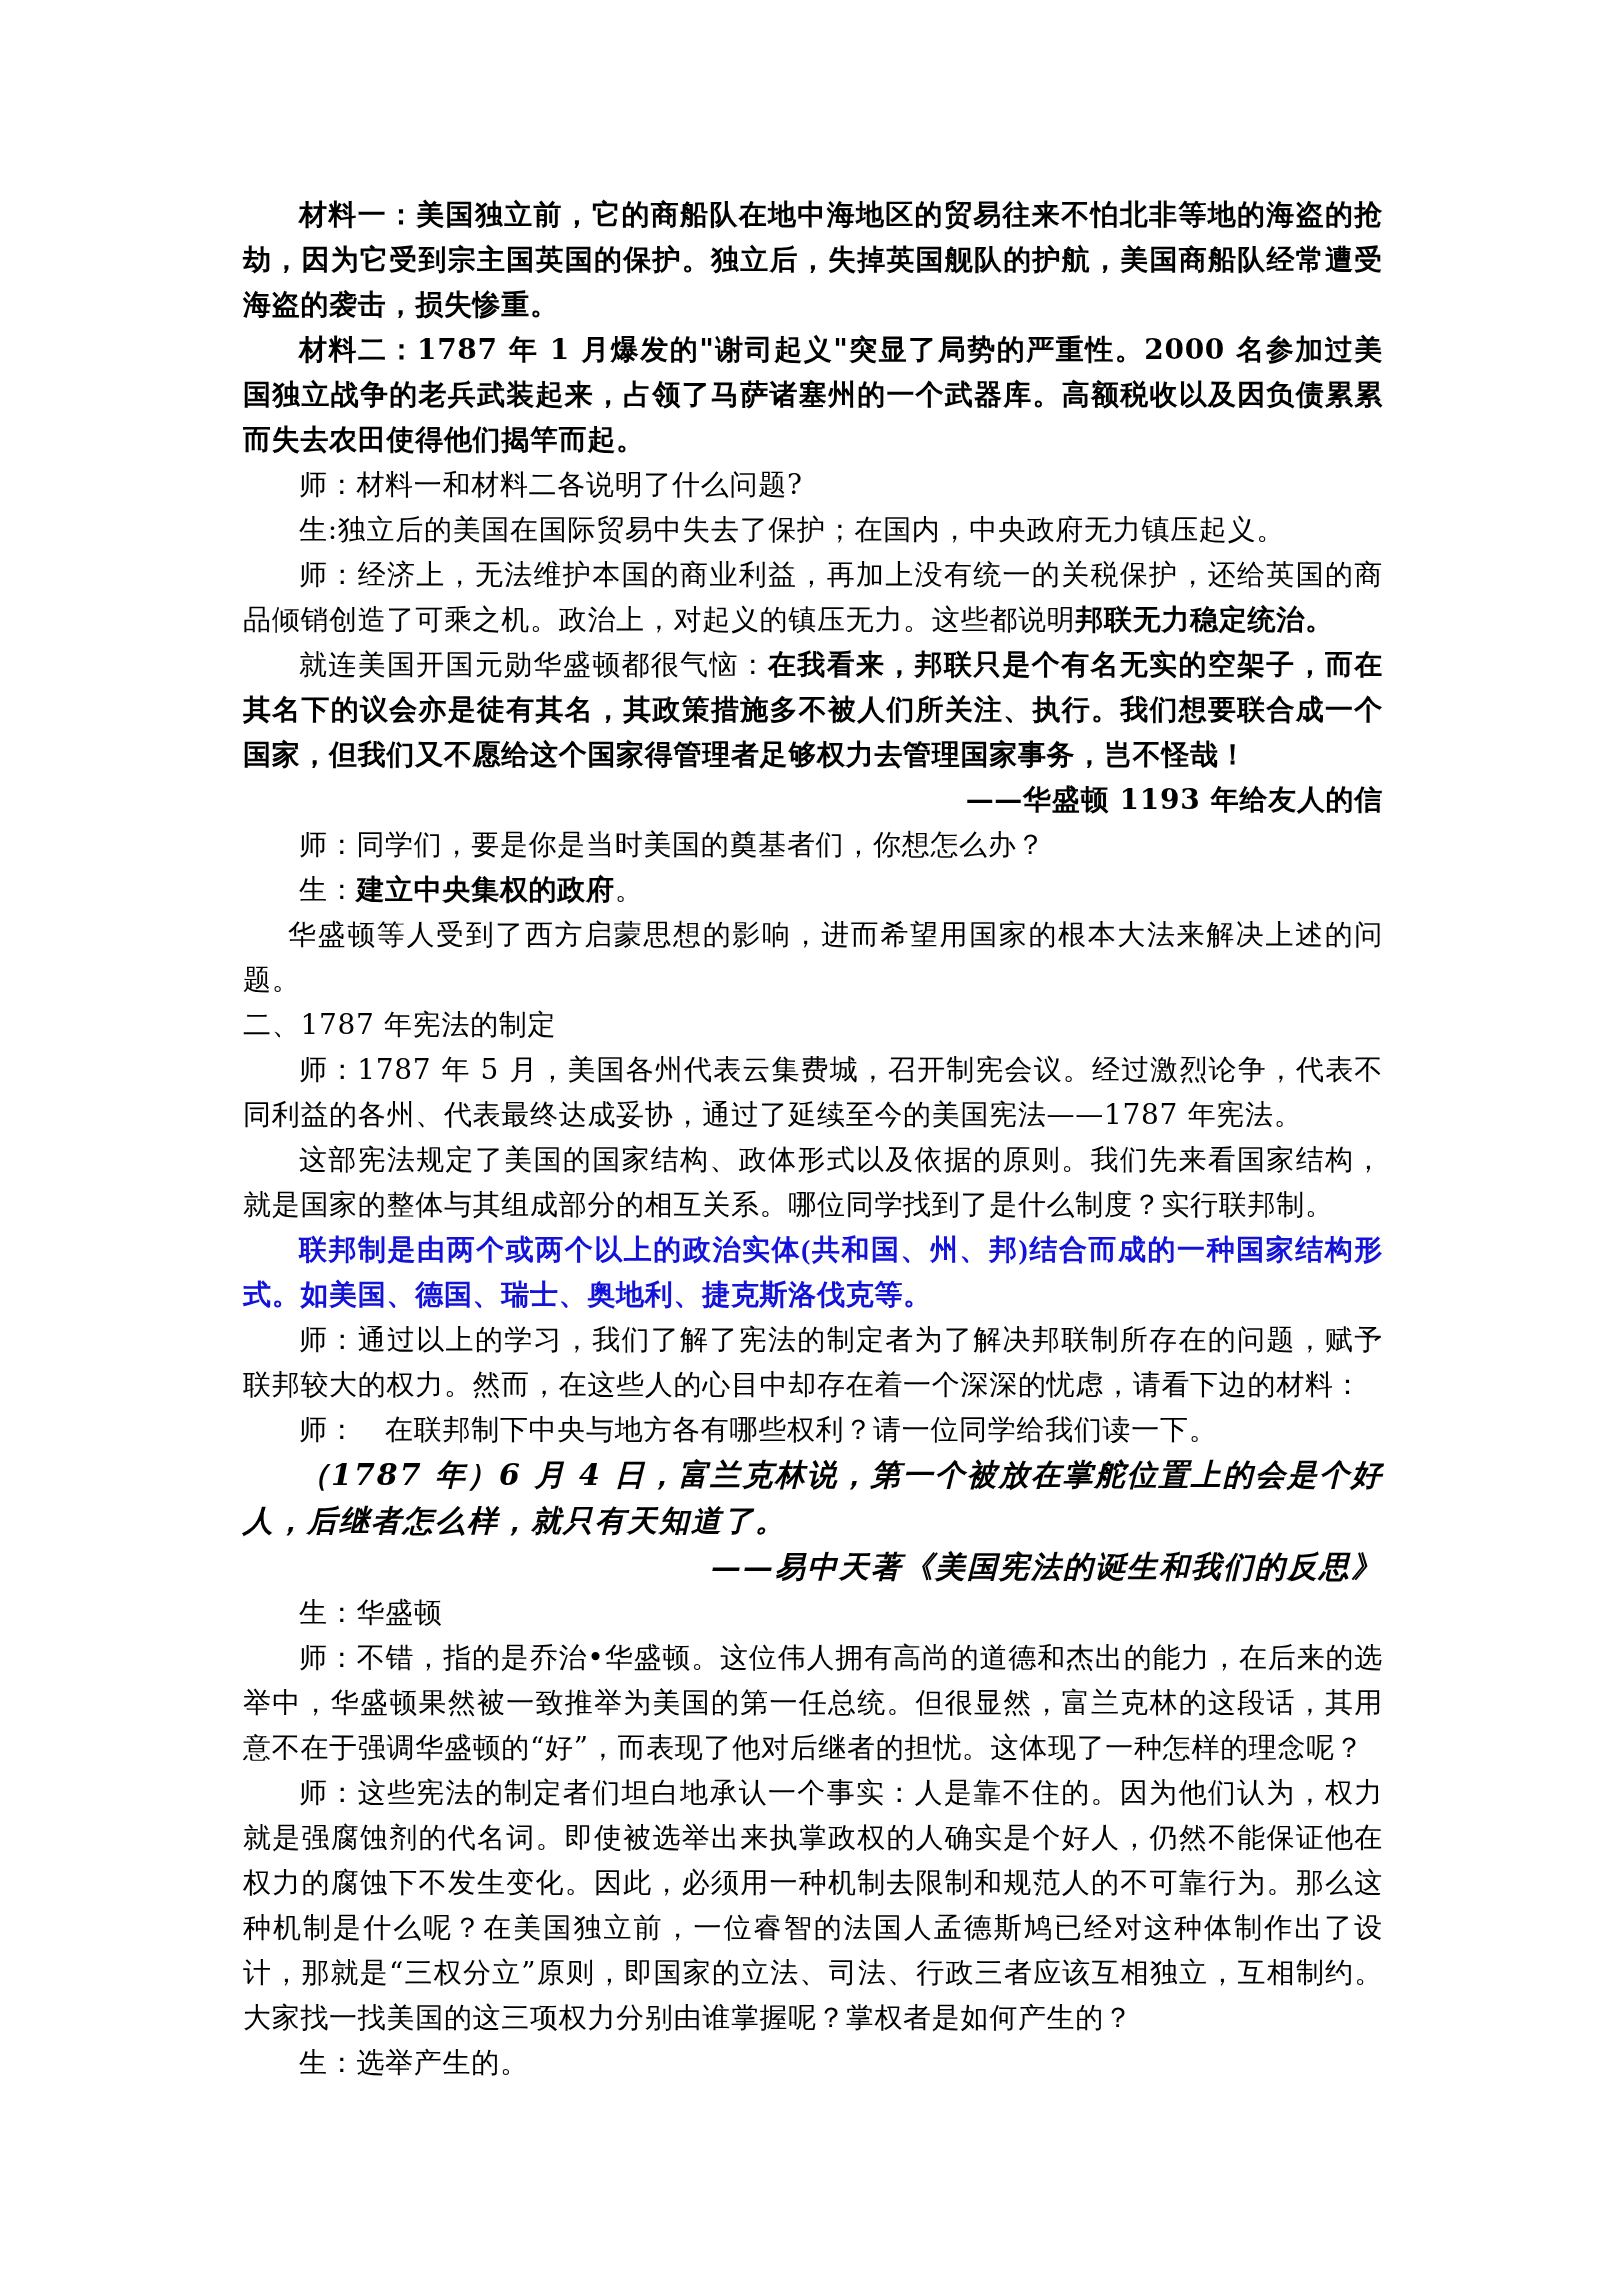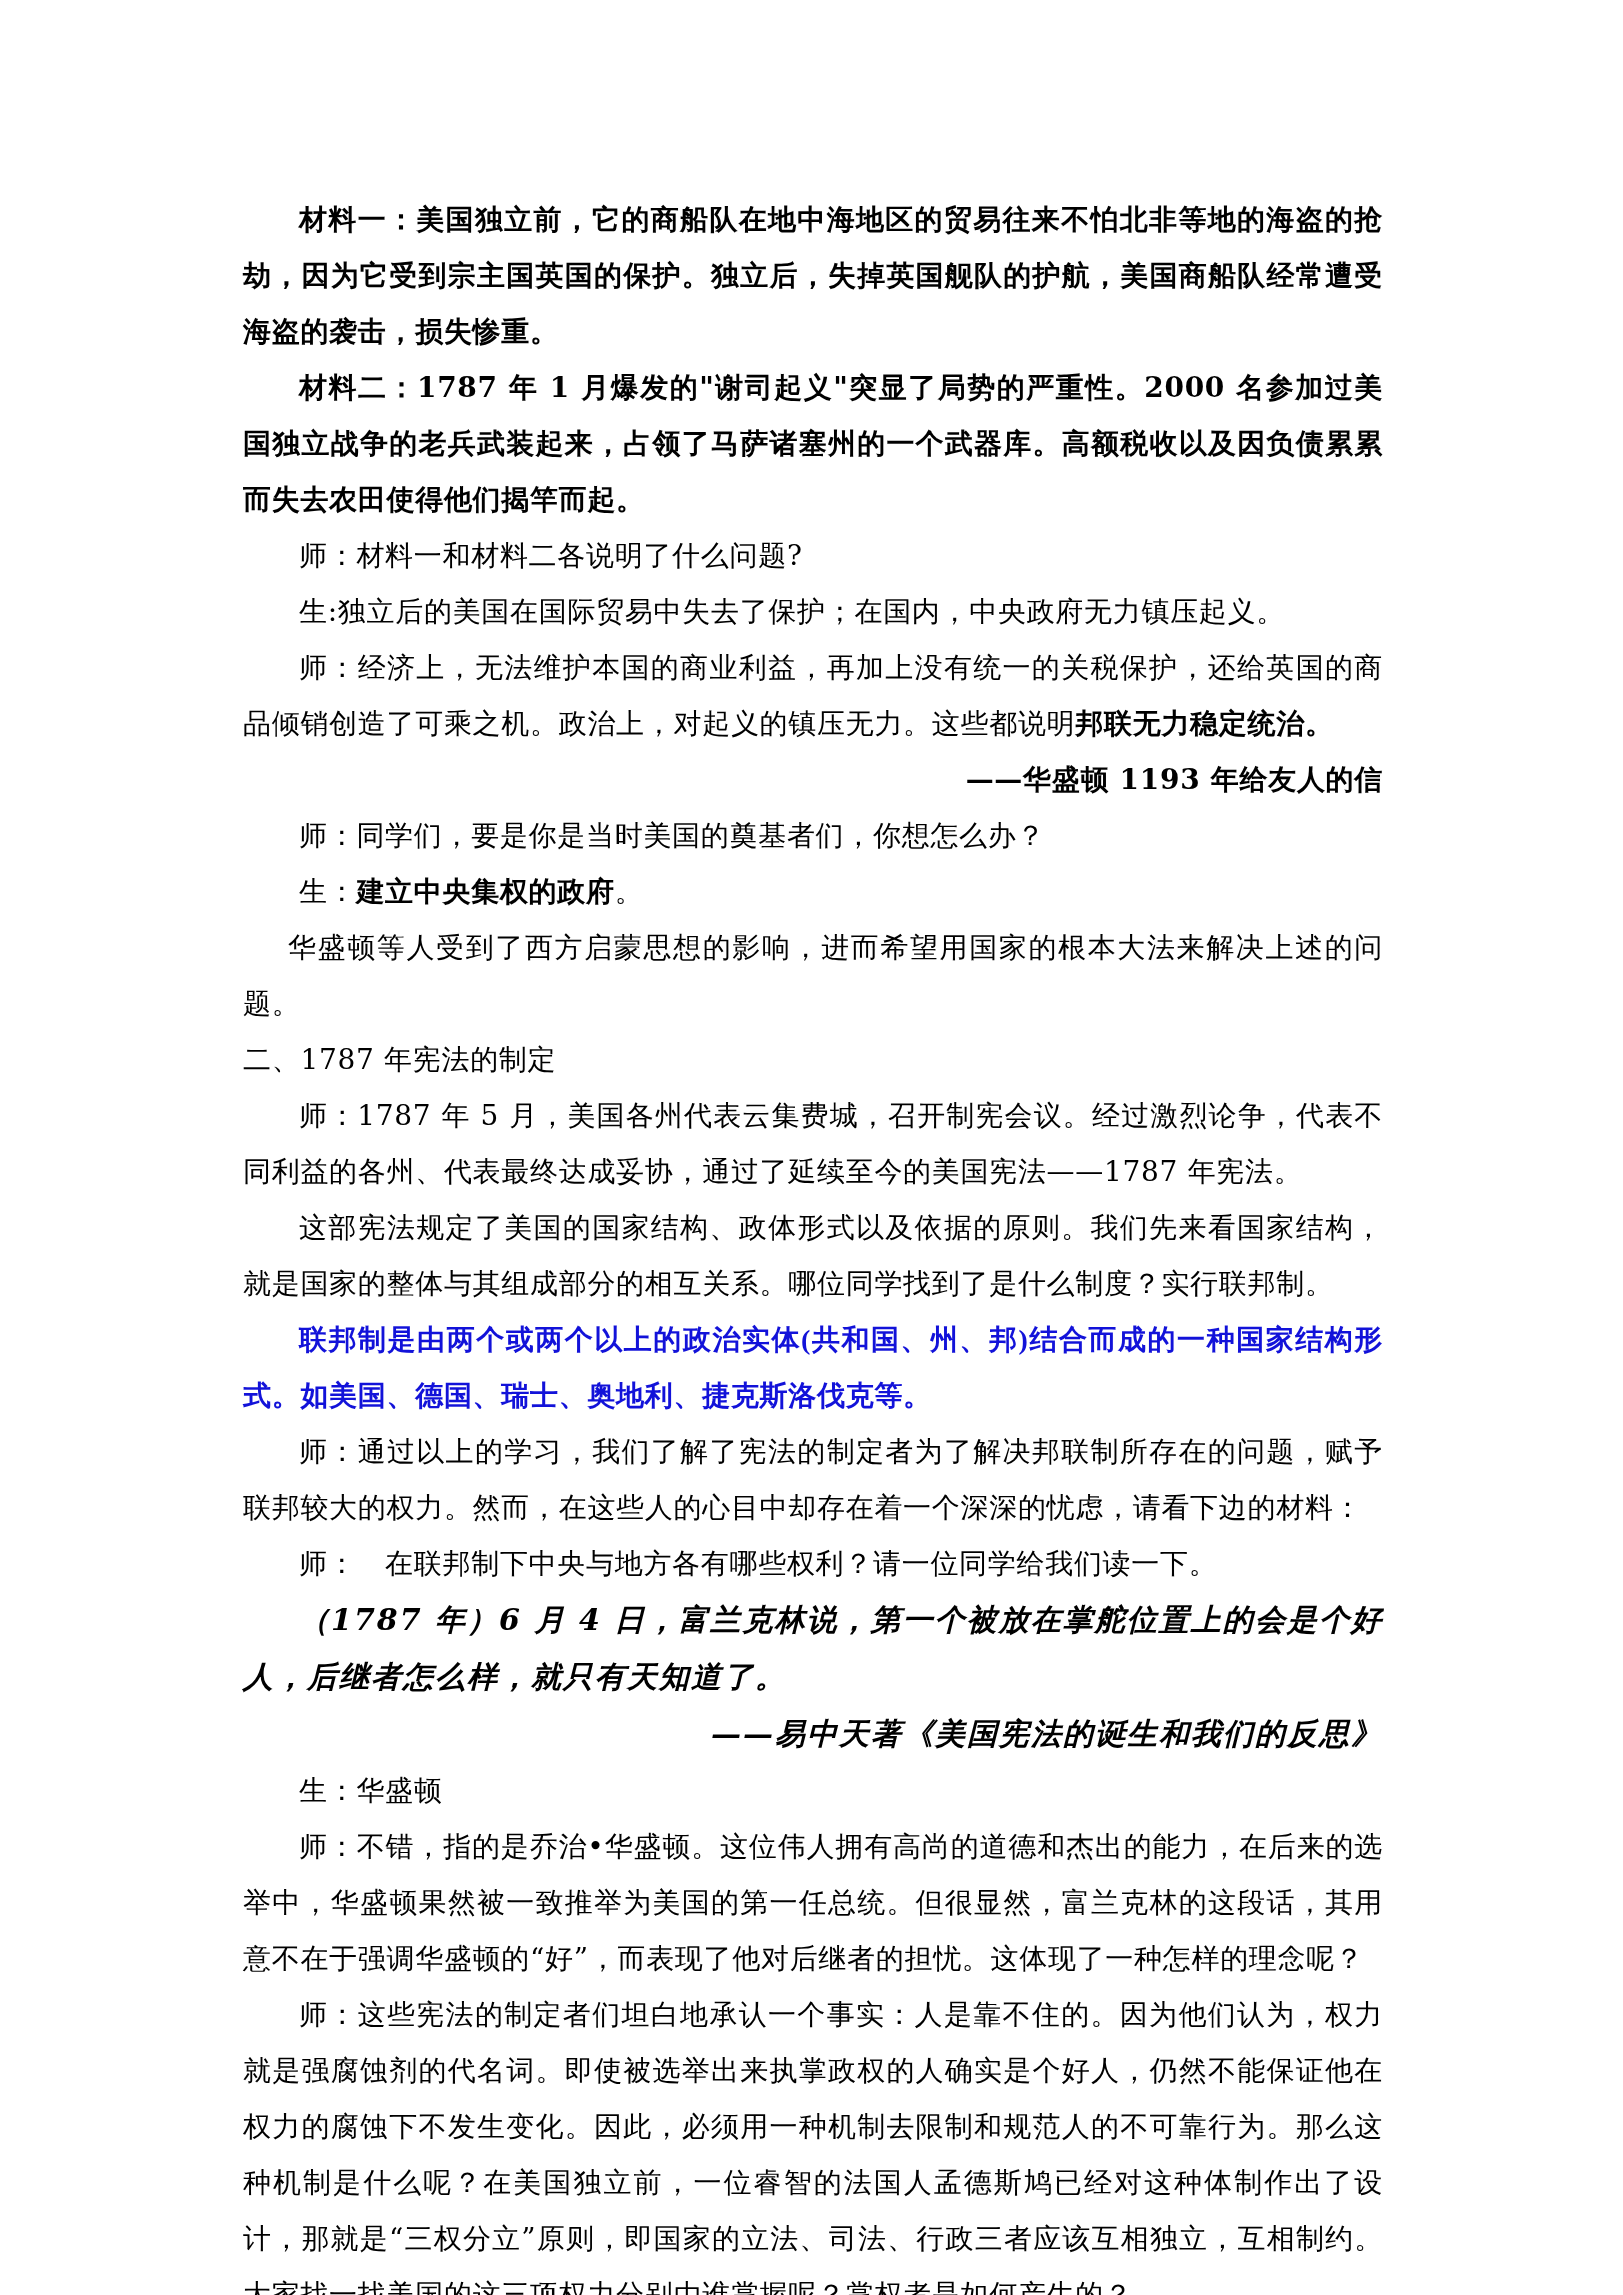--- a/index.html
+++ b/index.html
@@ -19,21 +19,21 @@
     box-sizing: border-box;
     width: 1623px;
     height: 2295px;
     padding: 192px 240px 136px 243px;
     background: #ffffff;
   }
   .doc p {
     margin: 0;
     padding: 0;
     font-size: 28px;
-    line-height: 56px;
+    line-height: 45px;
     text-align: justify;
     letter-spacing: 0.7px;
     word-break: break-all;
   }
   .doc p.align-right {
     text-align: right;
   }
   .run-b {
     font-weight: bold;
   }
@@ -51,20 +51,21 @@
 </head>
 <body>
 
 <main class="page">
   <div class="doc">
       <p style="text-indent: 56px;"><span class="run-b">材料一：美国独立前，它的商船队在地中海地区的贸易往来不怕北非等地的海盗的抢劫，因为它受到宗主国英国的保护。独立后，失掉英国舰队的护航，美国商船队经常遭受海盗的袭击，损失惨重。</span></p>
       <p style="text-indent: 56px;"><span class="run-b">材料二：1787 年 1 月爆发的"谢司起义"突显了局势的严重性。2000 名参加过美国独立战争的老兵武装起来，占领了马萨诸塞州的一个武器库。高额税收以及因负债累累而失去农田使得他们揭竿而起。</span></p>
       <p style="text-indent: 56px;"><span>师：材料一和材料二各说明了什么问题?</span></p>
       <p style="text-indent: 56px;"><span>生:独立后的美国在国际贸易中失去了保护；在国内，中央政府无力镇压起义。</span></p>
       <p style="text-indent: 56px;"><span>师：经济上，无法维护本国的商业利益，再加上没有统一的关税保护，还给英国的商品倾销创造了可乘之机。政治上，对起义的镇压无力。这些都说明</span><span class="run-b">邦联无力稳定统治。</span></p>
+      <p style="text-indent: 56px;"><span>就连美国开国元勋华盛顿都很气恼：</span><span class="run-b">在我看来，邦联只是个有名无实的空架子，而在其名下的议会亦是徒有其名，其政策措施多不被人们所关注、执行。我们想要联合成一个国家，但我们又不愿给这个国家得管理者足够权力去管理国家事务，岂不怪哉！</span></p>
       <p class="align-right" style="text-indent: 0px;"><span class="run-b">——华盛顿 1193 年给友人的信</span></p>
       <p style="text-indent: 56px;"><span>师：同学们，要是你是当时美国的奠基者们，你想怎么办？</span></p>
       <p style="text-indent: 56px;"><span>生：</span><span class="run-b">建立中央集权的政府</span><span>。</span></p>
       <p style="text-indent: 45px;"><span>华盛顿等人受到了西方启蒙思想的影响，进而希望用国家的根本大法来解决上述的问题。</span></p>
       <p style="text-indent: 0px;"><span>二、1787 年宪法的制定</span></p>
       <p style="text-indent: 56px;"><span>师：1787 年 5 月，美国各州代表云集费城，召开制宪会议。经过激烈论争，代表不同利益的各州、代表最终达成妥协，通过了延续至今的美国宪法——1787 年宪法。</span></p>
       <p style="text-indent: 56px;"><span>这部宪法规定了美国的国家结构、政体形式以及依据的原则。我们先来看国家结构，就是国家的整体与其组成部分的相互关系。哪位同学找到了是什么制度？实行联邦制。</span></p>
       <p style="text-indent: 56px;"><span class="run-blue" style="color: rgb(18, 18, 217);">联邦制是由两个或两个以上的政治实体(共和国、州、邦)结合而成的一种国家结构形式。如美国、德国、瑞士、奥地利、捷克斯洛伐克等。</span></p>
       <p style="text-indent: 56px;"><span>师：通过以上的学习，我们了解了宪法的制定者为了解决邦联制所存在的问题，赋予联邦较大的权力。然而，在这些人的心目中却存在着一个深深的忧虑，请看下边的材料：</span></p>
       <p style="text-indent: 56px;"><span>师：　在联邦制下中央与地方各有哪些权利？请一位同学给我们读一下。</span></p>

